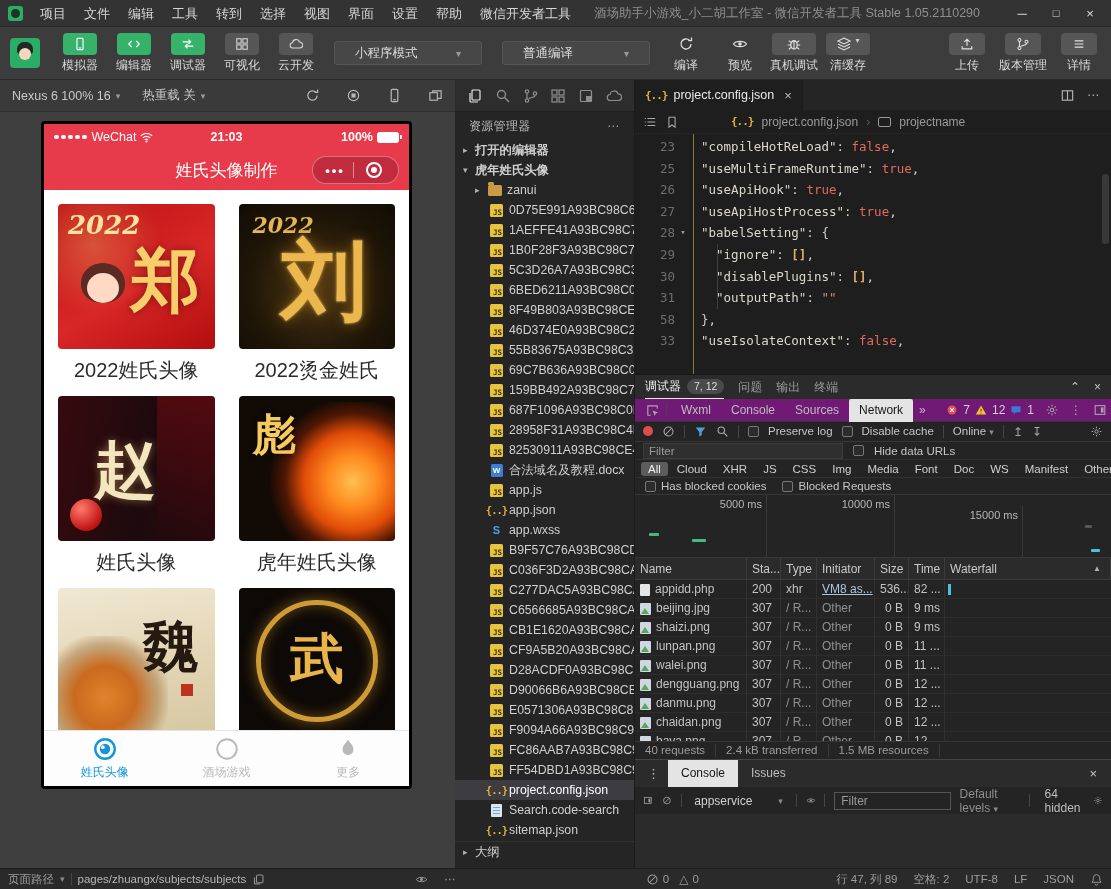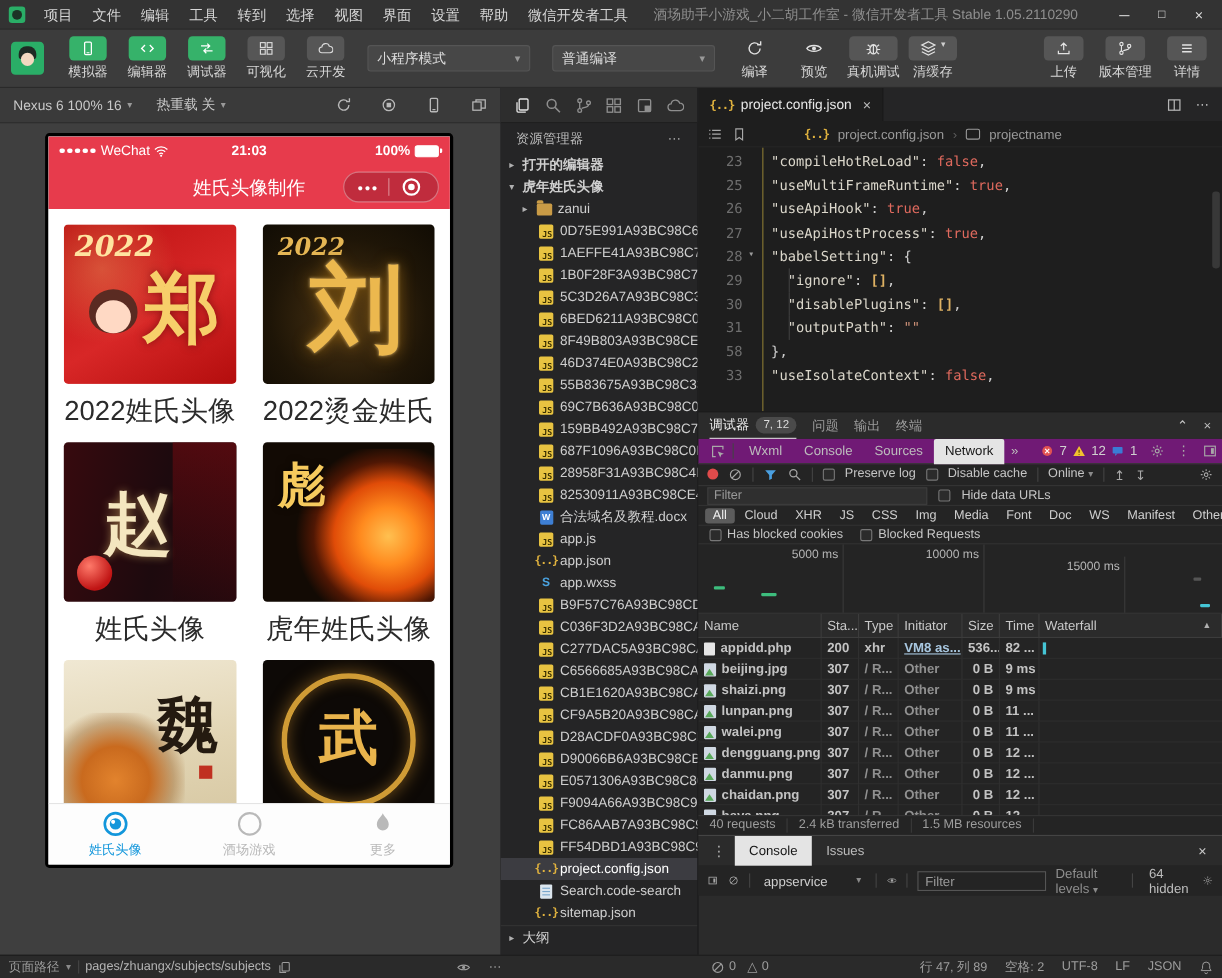--- a/index.html
+++ b/index.html
@@ -22,21 +22,21 @@
   .toolbar { position:absolute; left:0; top:27px; width:1111px; height:53px; background:#3c3c3c; border-bottom:1px solid #2a2a2a; display:flex; align-items:center; padding:0 10px; }
   .avatar { width:30px; height:30px; border-radius:4px; background:#2aae67; position:relative; margin-right:14px; overflow:hidden; }
   .avatar::before{content:"";position:absolute;left:7px;top:4px;width:16px;height:12px;border-radius:7px 7px 3px 3px;background:#1f2a24;}
   .avatar::after{content:"";position:absolute;left:9px;top:10px;width:12px;height:12px;border-radius:50%;background:#f3d8c0;}
   .tbtn { display:flex; flex-direction:column; align-items:center; width:52px; margin-right:2px; }
   .tbtn .ic { width:34px; height:22px; border-radius:4px; display:flex; align-items:center; justify-content:center; color:#fff; }
   .tbtn .ic span{width:14px;height:14px;}
   .tbtn.on .ic { background:#36b26a; }
   .tbtn.off .ic { background:#565656; color:#d9d9d9; }
   .tbtn .lb { font-size:12px; color:#d8d8d8; margin-top:2px; }
-  .tsel { height:24px; min-width:148px; background:#474747; border:1px solid #555; border-radius:3px; color:#ddd; display:flex; align-items:center; padding:0 8px; margin:0 10px; font-size:12.5px; }
+  .tsel { height:24px; min-width:148px; background:#474747; border:1px solid #555; border-radius:3px; color:#ddd; display:flex; align-items:center; padding:0 20px; margin:0 10px; font-size:12.5px; }
   .tsel .car { margin-left:auto; color:#999; font-size:10px; }
   .abtn { display:flex; flex-direction:column; align-items:center; width:52px; }
   .abtn .ic { width:26px; height:22px; display:flex; align-items:center; justify-content:center; color:#e0e0e0; font-size:16px; }
   .abtn .ic span{width:16px;height:16px;}
   .abtn .lb { font-size:12px; color:#d8d8d8; margin-top:2px; }
   .abtn.wide .ic { width:44px; background:#565656; border-radius:4px; }
   .tb-right { margin-left:auto; display:flex; gap:10px; }
   .rbtn { display:flex; flex-direction:column; align-items:center; min-width:44px; }
   .rbtn .ic { width:36px; height:22px; background:#565656; border-radius:4px; display:flex; align-items:center; justify-content:center; color:#e3e3e3; }
   .rbtn .ic span{width:14px;height:14px;}
@@ -61,21 +61,21 @@
   .p-nav { height:40px; background:#e73b4c; color:#fff; display:flex; align-items:center; justify-content:center; font-size:17px; position:relative; }
   .capsule { position:absolute; right:10px; top:6px; width:87px; height:28px; border-radius:14px; background:#c02c3d; border:1px solid rgba(255,255,255,.35); display:flex; align-items:center; justify-content:center; gap:0; color:#fff; }
   .capsule .dots{letter-spacing:2px;font-size:13px;font-weight:bold;padding:0 8px;}
   .capsule .divi{width:1px;height:16px;background:rgba(255,255,255,.45);}
   .capsule .target{width:16px;height:16px;border:2px solid #fff;border-radius:50%;margin:0 12px;position:relative;}
   .capsule .target::after{content:"";position:absolute;left:3px;top:3px;width:6px;height:6px;border-radius:50%;background:#fff;}
   .p-body { flex:1; background:#fff; position:relative; overflow:hidden; }
   .grid { position:absolute; inset:0; padding:14px 14px 0; display:grid; grid-template-columns:1fr 1fr; column-gap:24px; row-gap:10px; }
   .cell { display:flex; flex-direction:column; }
   .tile { height:145px; border-radius:4px; position:relative; overflow:hidden; font-family:"DejaVu Serif","Liberation Serif",serif; }
-  .t-label { text-align:center; font-size:25px; color:#2b2b2b; padding:8px 0 2px; font-family:"Liberation Sans",sans-serif; }
+  .t-label { text-align:center; font-size:20px; color:#2b2b2b; padding:8px 0 2px; font-family:"Liberation Sans",sans-serif; }
   .t-year { position:absolute; left:10px; top:6px; font-size:26px; font-style:italic; font-weight:bold; color:#ffe4a0; }
   .t-char { position:absolute; font-weight:bold; }
   .tile.red { background:radial-gradient(circle at 22% 28%, rgba(255,220,130,.28), transparent 42%), linear-gradient(150deg,#bc1212,#d82727 55%,#b30d0d); }
   .tile.red .t-char { right:14px; top:30px; font-size:70px; color:#f7cf6a; text-shadow:0 0 8px rgba(60,0,0,.5); }
   .doll { position:absolute; left:16px; bottom:8px; width:58px; height:78px; }
   .doll::before{content:"";position:absolute;left:7px;top:0;width:44px;height:40px;border-radius:50% 50% 46% 46%;background:#5a2b22;}
   .doll::after{content:"";position:absolute;left:13px;top:10px;width:32px;height:30px;border-radius:50%;background:#ffd9c4;}
   .tile.gold { background:radial-gradient(circle at 50% 58%, #4b3413, #1e1507 62%, #110c04); }
   .tile.gold .t-year { color:#e5b654; font-size:22px; left:14px; top:8px; }
   .tile.gold .t-char { left:50%; top:50%; transform:translate(-42%,-46%); font-size:86px; color:#ecb84e; text-shadow:0 0 14px #8a5c10, 0 0 3px #ffdf9a; }
@@ -174,21 +174,21 @@
   .chip.on { background:#5c5c5c; color:#f0f0f0; }
   .blocked-row { height:20px; display:flex; align-items:center; gap:16px; padding:0 10px; border-bottom:1px solid #363636; }
   .blocked-row .opt { display:flex; align-items:center; gap:5px; }
   .timeline { height:74px; position:relative; border-bottom:1px solid #363636; display:flex; background:#242424; }
   .tl-cell { border-right:1px solid #3a3a3a; position:relative; }
   .tl-lab { position:absolute; right:4px; top:3px; color:#b5b5b5; font-size:11px; }
   .tl-mark { position:absolute; border-radius:1px; }
   .nt-head { height:22px; display:grid; grid-template-columns:112px 34px 36px 58px 34px 36px 1fr; align-items:center; background:#2b2b2b; border-bottom:1px solid #3c3c3c; color:#c9c9c9; }
   .nt-head div { padding:0 5px; border-right:1px solid #3c3c3c; height:22px; line-height:22px; overflow:hidden; }
   .nt-head .wf { display:flex; } .nt-head .sort { margin-left:auto; font-size:8px; color:#b0b0b0; padding-right:4px; }
-  .nt-body { height:190px; overflow:hidden;font-weight:bold; }
+  .nt-body { height:190px; overflow:hidden; }
   .nrow { height:19px; display:grid; grid-template-columns:112px 34px 36px 58px 34px 36px 1fr; align-items:center; color:#c3c3c3; border-bottom:1px solid #2d2d2d; }
   .nrow div { padding:0 5px; border-right:1px solid #303030; height:19px; line-height:19px; overflow:hidden; white-space:nowrap; }
   .nrow .nm { display:flex; align-items:center; gap:5px; }
   .nrow .gray { color:#909090; }
   .nrow .rt { text-align:right; }
   .nrow .lk { color:#a8c7e0; text-decoration:underline; }
   .nrow .wfc { position:relative; }
   .wmark { position:absolute; left:3px; top:4px; width:2.5px; height:11px; background:#45c5d5; }
   .ni-doc { width:10px; height:12px; background:#e6e6e6; border-radius:1px; flex:0 0 10px; }
   .ni-img { width:11px; height:12px; background:#cfd8e2; border-radius:1px; position:relative; flex:0 0 11px; overflow:hidden; }

